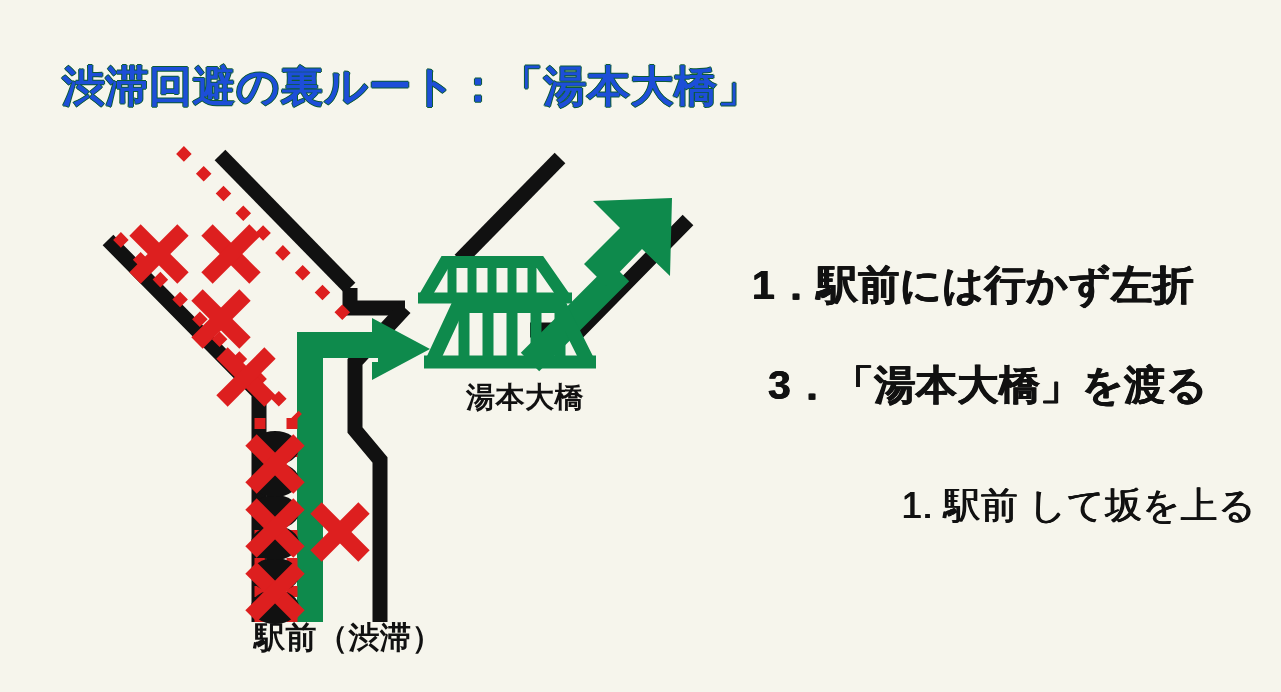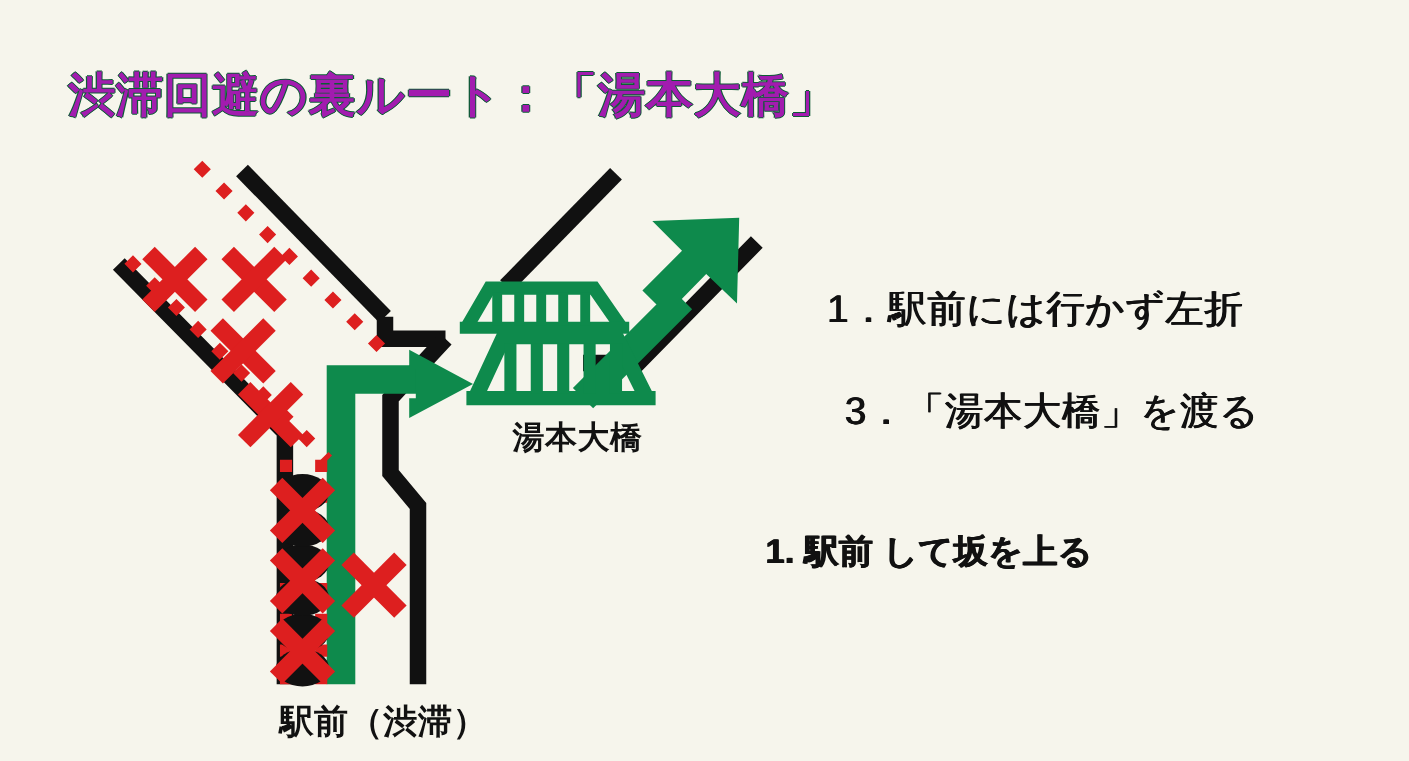--- a/index.html
+++ b/index.html
@@ -20,21 +20,21 @@
   }
 
   
   .title {
     position: absolute;
     left: 62px;
     top: 58px;
     font-size: 43px;
     font-weight: 900;
     letter-spacing: 0.5px;
-    color: #a21caf;
+    color: #1d4ed8;
     white-space: nowrap;
     text-shadow:
        1px 0 0 #0d5c35, -1px 0 0 #0d5c35,
        0 1px 0 #0d5c35, 0 -1px 0 #0d5c35;
   }
 
   
   .map-svg {
     position: absolute;
     left: 60px;
@@ -44,57 +44,58 @@
   
   .map-label {
     position: absolute;
     font-size: 30px;
     font-weight: 900;
     color: #111111;
     white-space: nowrap;
     letter-spacing: 0.5px;
   }
   .label-bridge { left: 466px; top: 378px; font-size: 29px; }
-  .label-station { left: 254px; top: 617px; font-size: 31px; margin-top: 18px; }
+  .label-station { left: 254px; top: 617px; font-size: 31px; }
 
   
   .steps-primary {
     position: absolute;
     left: 752px;
     top: 258px;
     width: 500px;
   }
   .steps-primary .step {
-    font-size: 35px;
-    font-weight: 400;
+    font-size: 41px;
+    font-weight: 700;
     color: #111111;
     white-space: nowrap;
     letter-spacing: 0.5px;
     margin-bottom: 45px;
     text-shadow: 0.6px 0 0 #111, -0.6px 0 0 #111;
   }
   .steps-primary .step:last-child {
     margin-bottom: 0;
     padding-left: 16px;
   }
 
   .steps-secondary {
     position: absolute;
     left: 696px;
     top: 481px;
     width: 560px;
   }
   .steps-secondary .step {
-    font-size: 31px;
-    font-weight: 700;
+    font-size: 37px;
+    font-weight: 400;
     color: #111111;
     white-space: nowrap;
     letter-spacing: 0.3px;
     margin-bottom: 22px;
     text-shadow: 0.6px 0 0 #111, -0.6px 0 0 #111;
+    text-align: right;
   }
   .steps-secondary .step:last-child { margin-bottom: 0; }
 </style>
 </head>
 <body>
 
 <div id="slide">
 
   <div class="title">渋滞回避の裏ルート：「湯本大橋」</div>
 

